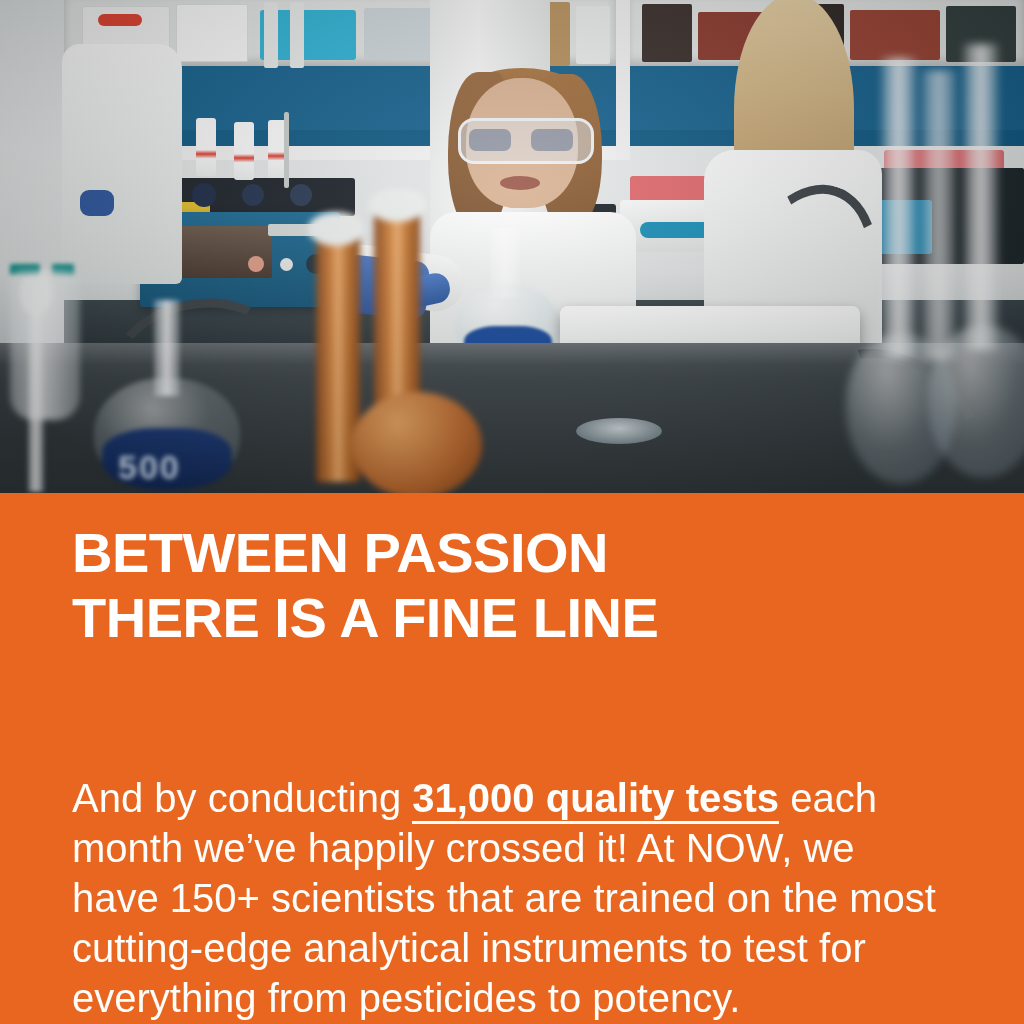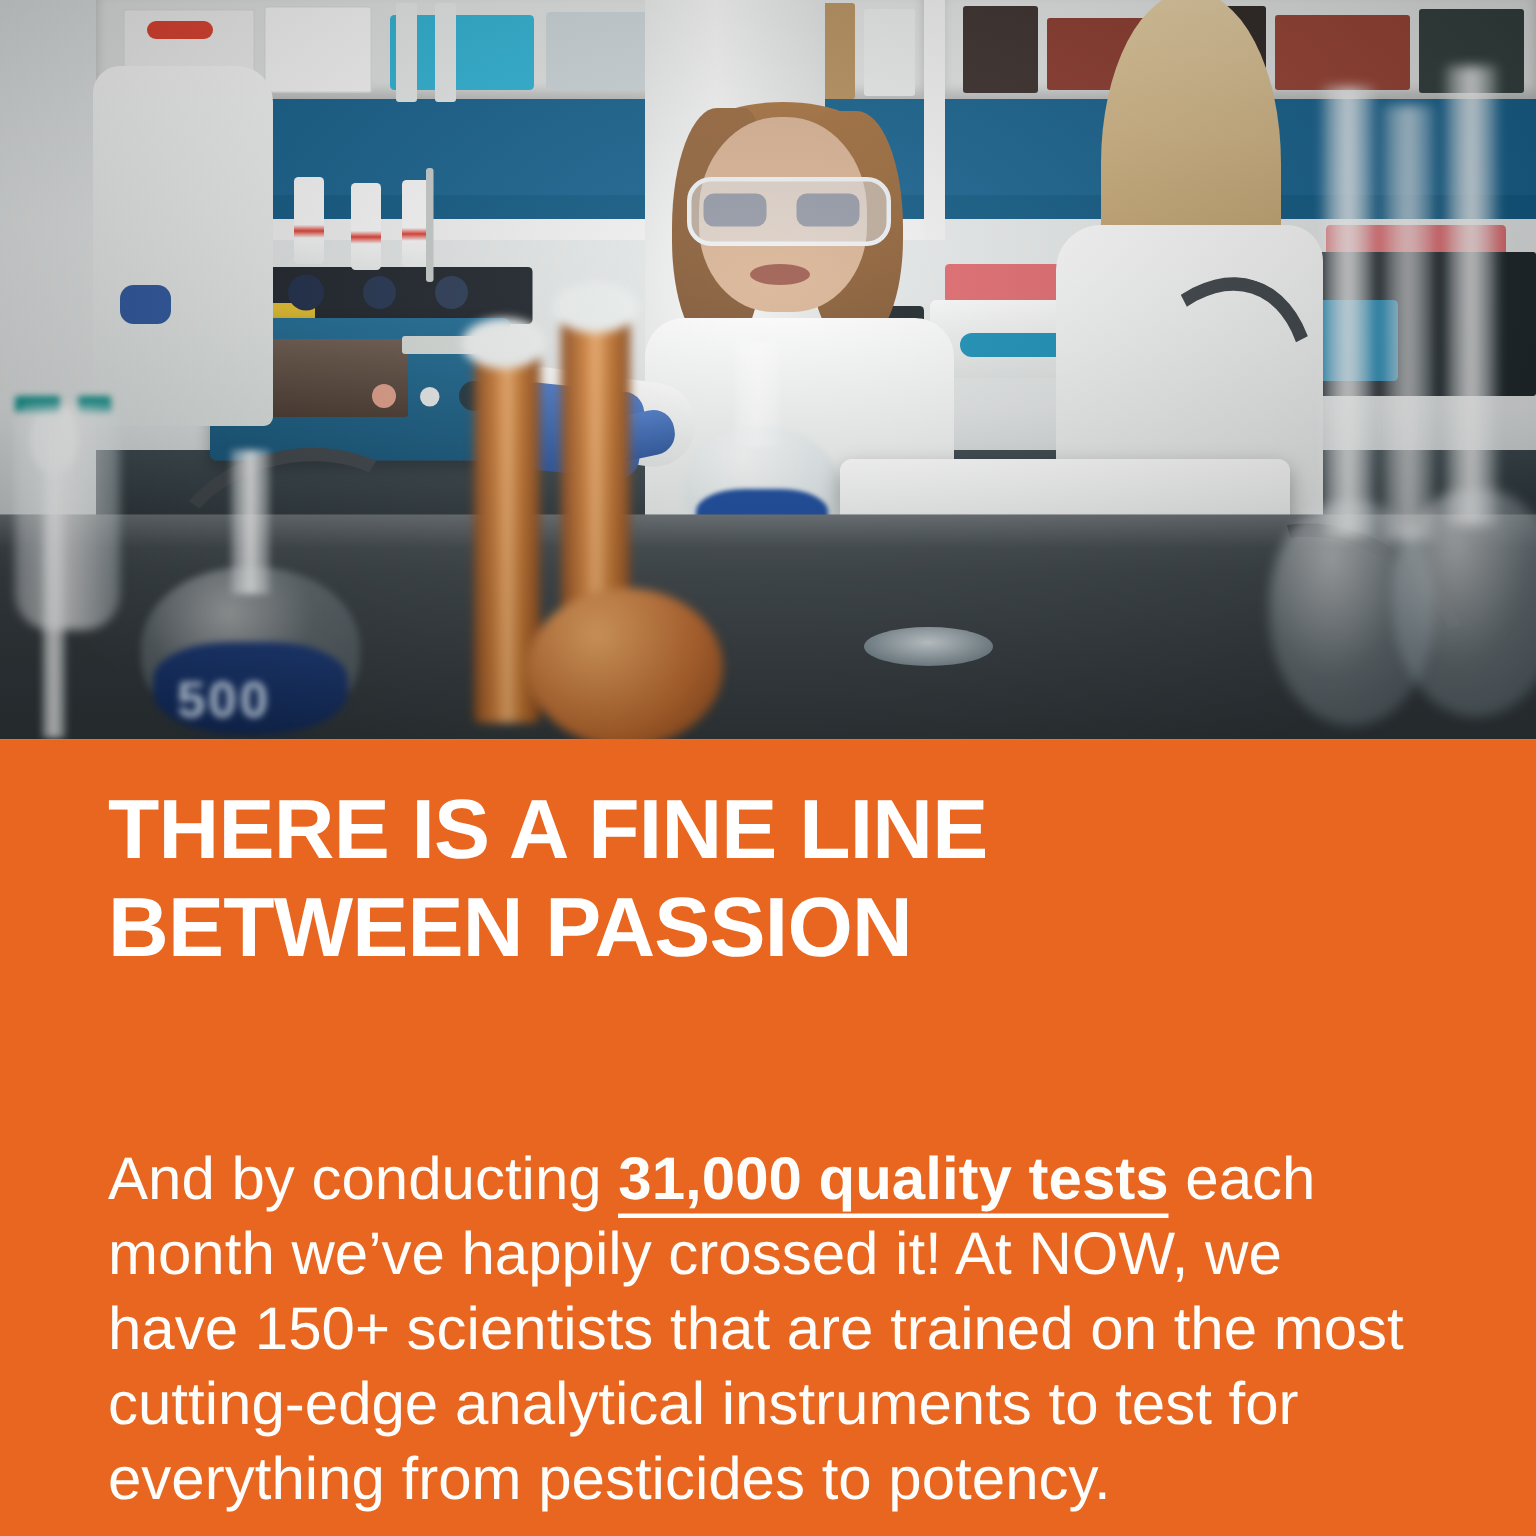--- a/index.html
+++ b/index.html
@@ -160,21 +160,21 @@
         background:radial-gradient(ellipse at 50% 38%,rgba(255,255,255,.10),rgba(0,0,0,.22) 85%);}
 
   
   #panel{position:absolute;left:0;top:493px;width:1024px;height:531px;}
 
   #headline{position:absolute;left:72px;top:27px;width:900px;
         color:#ffffff;font-weight:700;font-size:56px;line-height:65px;
         letter-spacing:-0.5px;font-family:"Liberation Sans",sans-serif;}
   #headline div{white-space:nowrap;}
 
-  #body{position:absolute;left:72px;top:228px;width:880px;
+  #body{position:absolute;left:72px;top:240px;width:880px;
         color:#fdfdfb;font-size:40px;line-height:50px;font-weight:400;
         font-family:"Liberation Sans",sans-serif;}
   #body b{font-weight:700;border-bottom:3px solid #fdfdfb;padding-bottom:1px;}
 </style>
 </head>
 <body>
 
 <div id="card">
 
   <div id="photo">
@@ -342,20 +342,20 @@
     <div class="fg" style="left:0px;top:230px;width:96px;height:200px;opacity:.9;">
       <div class="box" style="left:10px;top:40px;width:70px;height:150px;background:linear-gradient(90deg,rgba(240,246,248,.45),rgba(255,255,255,.8),rgba(225,236,240,.4));border-radius:10px 10px 24px 24px;"></div>
     </div>
 
     <div class="grade"></div>
   </div>
 
   <div id="panel" style="background: rgb(232, 102, 31);">
 
     <div id="headline">
+      <div>BETWEEN PASSION</div>
       <div>THERE IS A FINE LINE</div>
-      <div>BETWEEN PASSION</div>
     </div>
 
     <p id="body"><span>And by conducting </span><b>31,000 quality tests</b><span> each month we’ve happily crossed it! At NOW, we have 150+ scientists that are trained on the most cutting-edge analytical instruments to test for everything from pesticides to potency.</span></p>
 
   </div>
 </div>
 
 </body></html>

